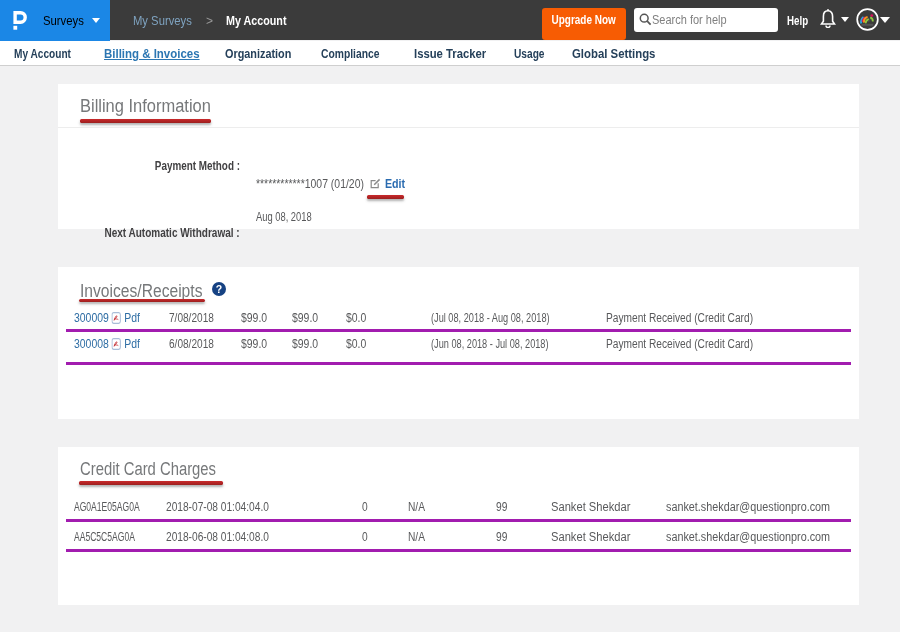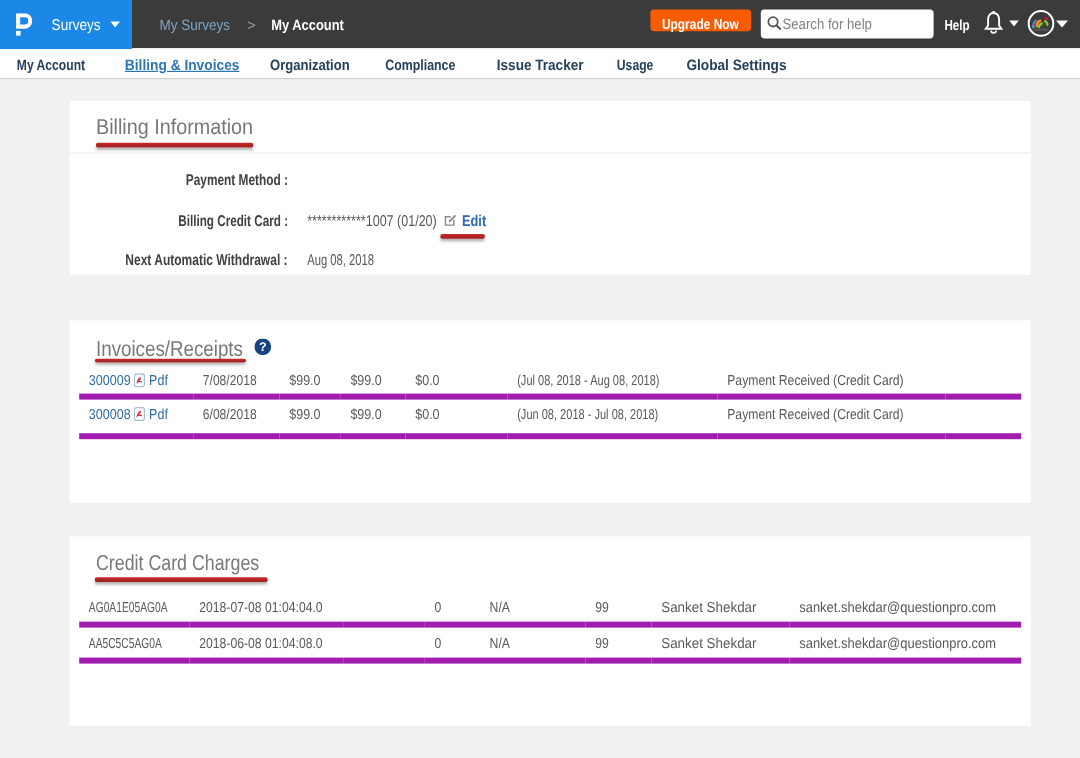--- a/index.html
+++ b/index.html
@@ -3,45 +3,45 @@
 <meta charset="utf-8">
 <style>
 * { margin:0; padding:0; box-sizing:border-box; }
 html,body { width:900px; height:632px; overflow:hidden; }
 body { font-family:"Liberation Sans", sans-serif; background:#f1f1f2; position:relative; }
 .sx { display:inline-block; transform-origin:0 55%; white-space:nowrap; }
 .sxr { display:inline-block; transform-origin:100% 55%; white-space:nowrap; }
 
 #topbar { position:absolute; left:0; top:0; width:900px; height:40px; background:#3b3b3b; }
 #bluebox { position:absolute; left:0; top:0; width:110px; height:41px; background:#1b87e6; }
-#surveys { position:absolute; left:43px; top:13px; color:#ffffff; font-size:13px; }
+#surveys { position:absolute; left:43px; top:13px; color:#000000; font-size:13px; }
 .caret { position:absolute; width:0; height:0; border-left:4.5px solid transparent; border-right:4.5px solid transparent; border-top:5.5px solid #fff; }
 #crumb1 { position:absolute; left:133px; top:14px; color:#7fa3c0; font-size:12.5px; }
 #crumbsep { position:absolute; left:206px; top:14px; color:#9a9a9a; font-size:12px; }
 #crumb2 { position:absolute; left:226px; top:14px; color:#fff; font-size:12.5px; font-weight:bold; }
-#upgrade { position:absolute; left:542px; top:8px; width:84px; height:18px; background:#f75c03; color:#fff; font-size:12px; font-weight:bold; text-align:center; line-height:24px; border-radius:3px; }
+#upgrade { position:absolute; left:542px; top:8px; width:84px; height:32px; background:#f75c03; color:#fff; font-size:12px; font-weight:bold; text-align:center; line-height:24px; border-radius:3px; }
 #search { position:absolute; left:634px; top:8px; width:144px; height:24px; background:#fff; border-radius:3px; }
 #search .ph { position:absolute; left:18px; top:5px; font-size:12.5px; color:#808080; }
 #help { position:absolute; left:787px; top:14px; color:#fff; font-size:12px; font-weight:bold; }
 
 #nav { position:absolute; left:0; top:41px; width:900px; height:25px; background:#fff; border-bottom:1px solid #cfcfcf; }
 #nav a { position:absolute; top:6px; font-size:12.5px; font-weight:bold; color:#25405a; text-decoration:none; }
 #nav a.active { color:#2c76b2; }
 #nav a.active .sx { text-decoration:underline; }
 
 .card { position:absolute; left:58px; width:801px; background:#fff; }
 .h2 { position:absolute; left:22px; font-size:18px; color:#76787a; white-space:nowrap; transform-origin:0 55%; }
 .redline { position:absolute; height:3.5px; background:linear-gradient(#c9292b,#9c1f1f); border-radius:1.5px; box-shadow:0 2px 2.5px rgba(80,80,80,0.45); }
-.lbl { position:absolute; font-size:13px; font-weight:bold; color:#414042; text-align:right; width:182px; left:0; }
+.lbl { position:absolute; font-size:13px; font-weight:bold; color:#414042; text-align:right; width:182px; left:0;margin-top:16px; }
 .val { position:absolute; font-size:13px; color:#58595b; left:198px; white-space:nowrap; }
 table { border-collapse:collapse; table-layout:fixed; }
 th { font-size:12px; font-weight:bold; color:#414042; text-align:left; padding:0 0 0 8px; white-space:nowrap;
      border-top:1px solid #ededed; border-bottom:1px solid #e0e0e0; }
 td { font-size:12px; color:#58595b; padding:0 0 0 8px; white-space:nowrap; }
-tr.r2 td { border-top:5px solid #a21caf; }
+tr.r2 td { border-top:3px solid #a21caf; }
 tr.up td { vertical-align:top; padding-top:5.5px; }
 tr.dn td { vertical-align:bottom; padding-bottom:5px; }
 a.blue { color:#2e6da4; text-decoration:none; }
 </style>
 </head>
 <body>
 
 <div id="topbar"></div>
 <div id="bluebox">
   <svg style="position:absolute;left:13px;top:11px" width="14" height="20" viewBox="0 0 14 20">
@@ -90,21 +90,20 @@
   <a style="left:414px"><span class="sx" style="transform:scaleX(0.904)">Issue Tracker</span></a>
   <a style="left:514px"><span class="sx" style="transform:scaleX(0.813)">Usage</span></a>
   <a style="left:572px"><span class="sx" style="transform:scaleX(0.910)">Global Settings</span></a>
 </div>
 
 <div class="card" style="top:84px; height:145px;">
   <div class="h2" style="top:11.5px; transform:scaleX(0.915)">Billing Information</div>
   <div class="redline" style="left:22px; top:35px; width:131px;"></div>
   <div style="position:absolute;left:0;top:43px;width:801px;border-top:1px solid #ededed"></div>
   <div class="lbl" style="top:57.5px"><span class="sxr" style="transform:scaleX(0.76)">Payment Method :</span></div>
-  <div class="lbl" style="top:91.5px"><span class="sxr" style="transform:scaleX(0.75)">Billing Credit Card :</span></div>
   <div class="val" style="top:91.5px"><span class="sx" style="transform:scaleX(0.803)">************1007 (01/20)</span></div>
   <svg style="position:absolute;left:312px;top:93.5px" width="11" height="11" viewBox="0 0 11 11">
     <path d="M8.2 5.2 V9.6 H1.2 V2.6 H5.6" fill="none" stroke="#8a8a8a" stroke-width="1.2"></path>
     <path d="M4.2 6.8 L9.6 1.4" stroke="#8a8a8a" stroke-width="1.5"></path>
   </svg>
   <a class="blue" style="position:absolute;left:327px;top:91.5px;font-size:13px;font-weight:bold;color:#2a6bb0"><span class="sx" style="transform:scaleX(0.82)">Edit</span></a>
   <div class="redline" style="left:309px; top:111px; width:37px;"></div>
   <div class="lbl" style="top:124.5px"><span class="sxr" style="transform:scaleX(0.77)">Next Automatic Withdrawal :</span></div>
   <div class="val" style="top:124.5px"><span class="sx" style="transform:scaleX(0.72)">Aug 08, 2018</span></div>
 </div>

